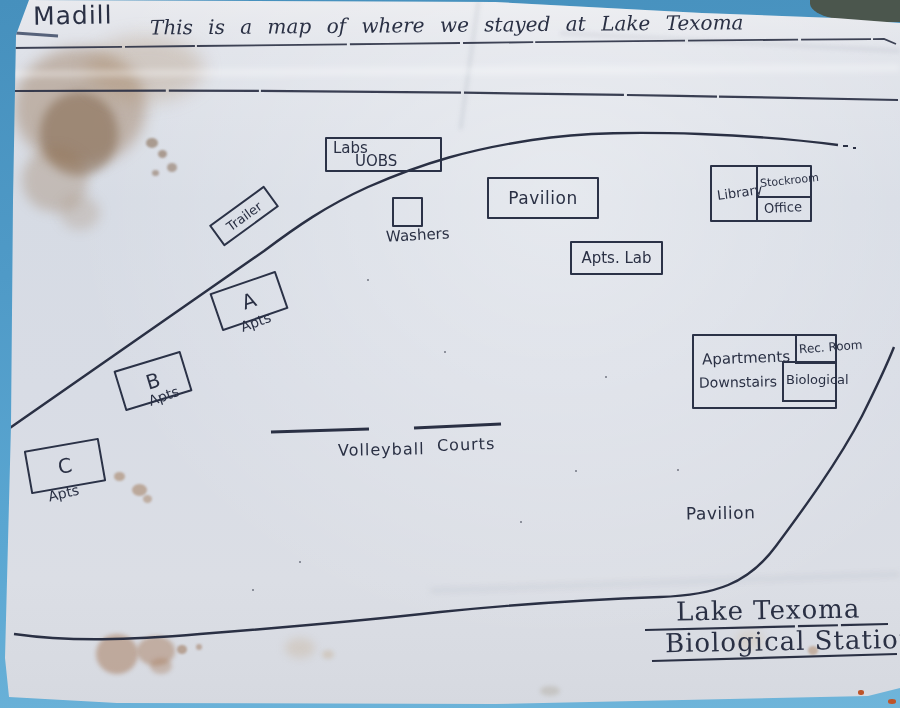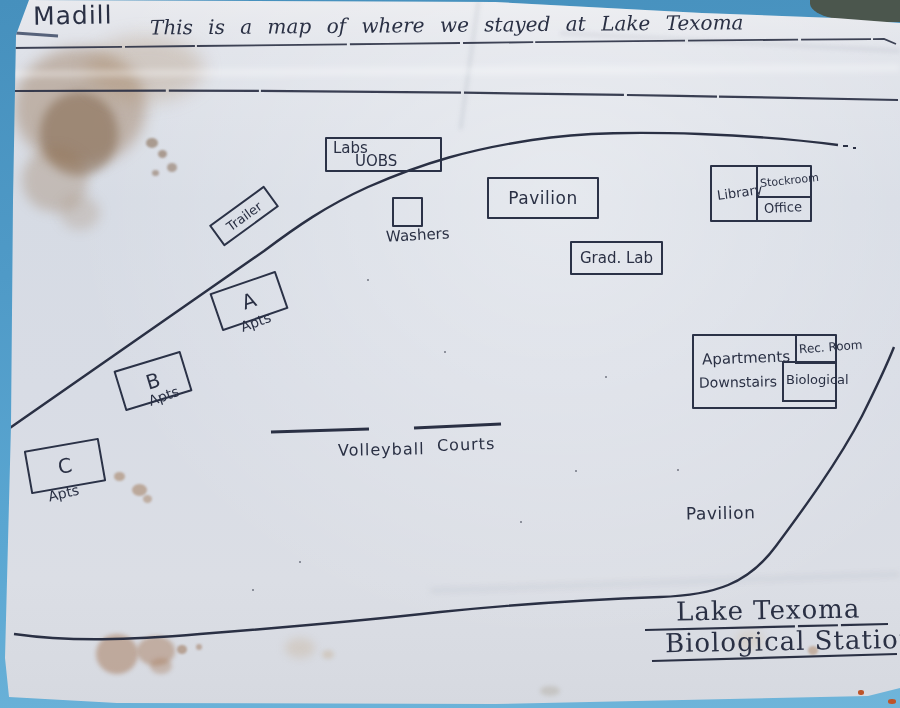--- a/index.html
+++ b/index.html
@@ -142,21 +142,21 @@
 
     <div class="box library">
       <div class="lib-left">Library</div>
       <div class="lib-vdiv"></div>
       <div class="lib-stock">Stockroom</div>
       <div class="lib-hdiv"></div>
       <div class="lib-office">Office</div>
     </div>
 
     <div class="box gradlab">
-      <span>Grad. Lab</span>
+      <span>Apts. Lab</span>
     </div>
 
     <div class="box apta">
       <div class="apt-letter">A</div>
     </div>
     <div class="txt apta-label">Apts</div>
 
     <div class="box aptb">
       <div class="apt-letter">B</div>
     </div>

